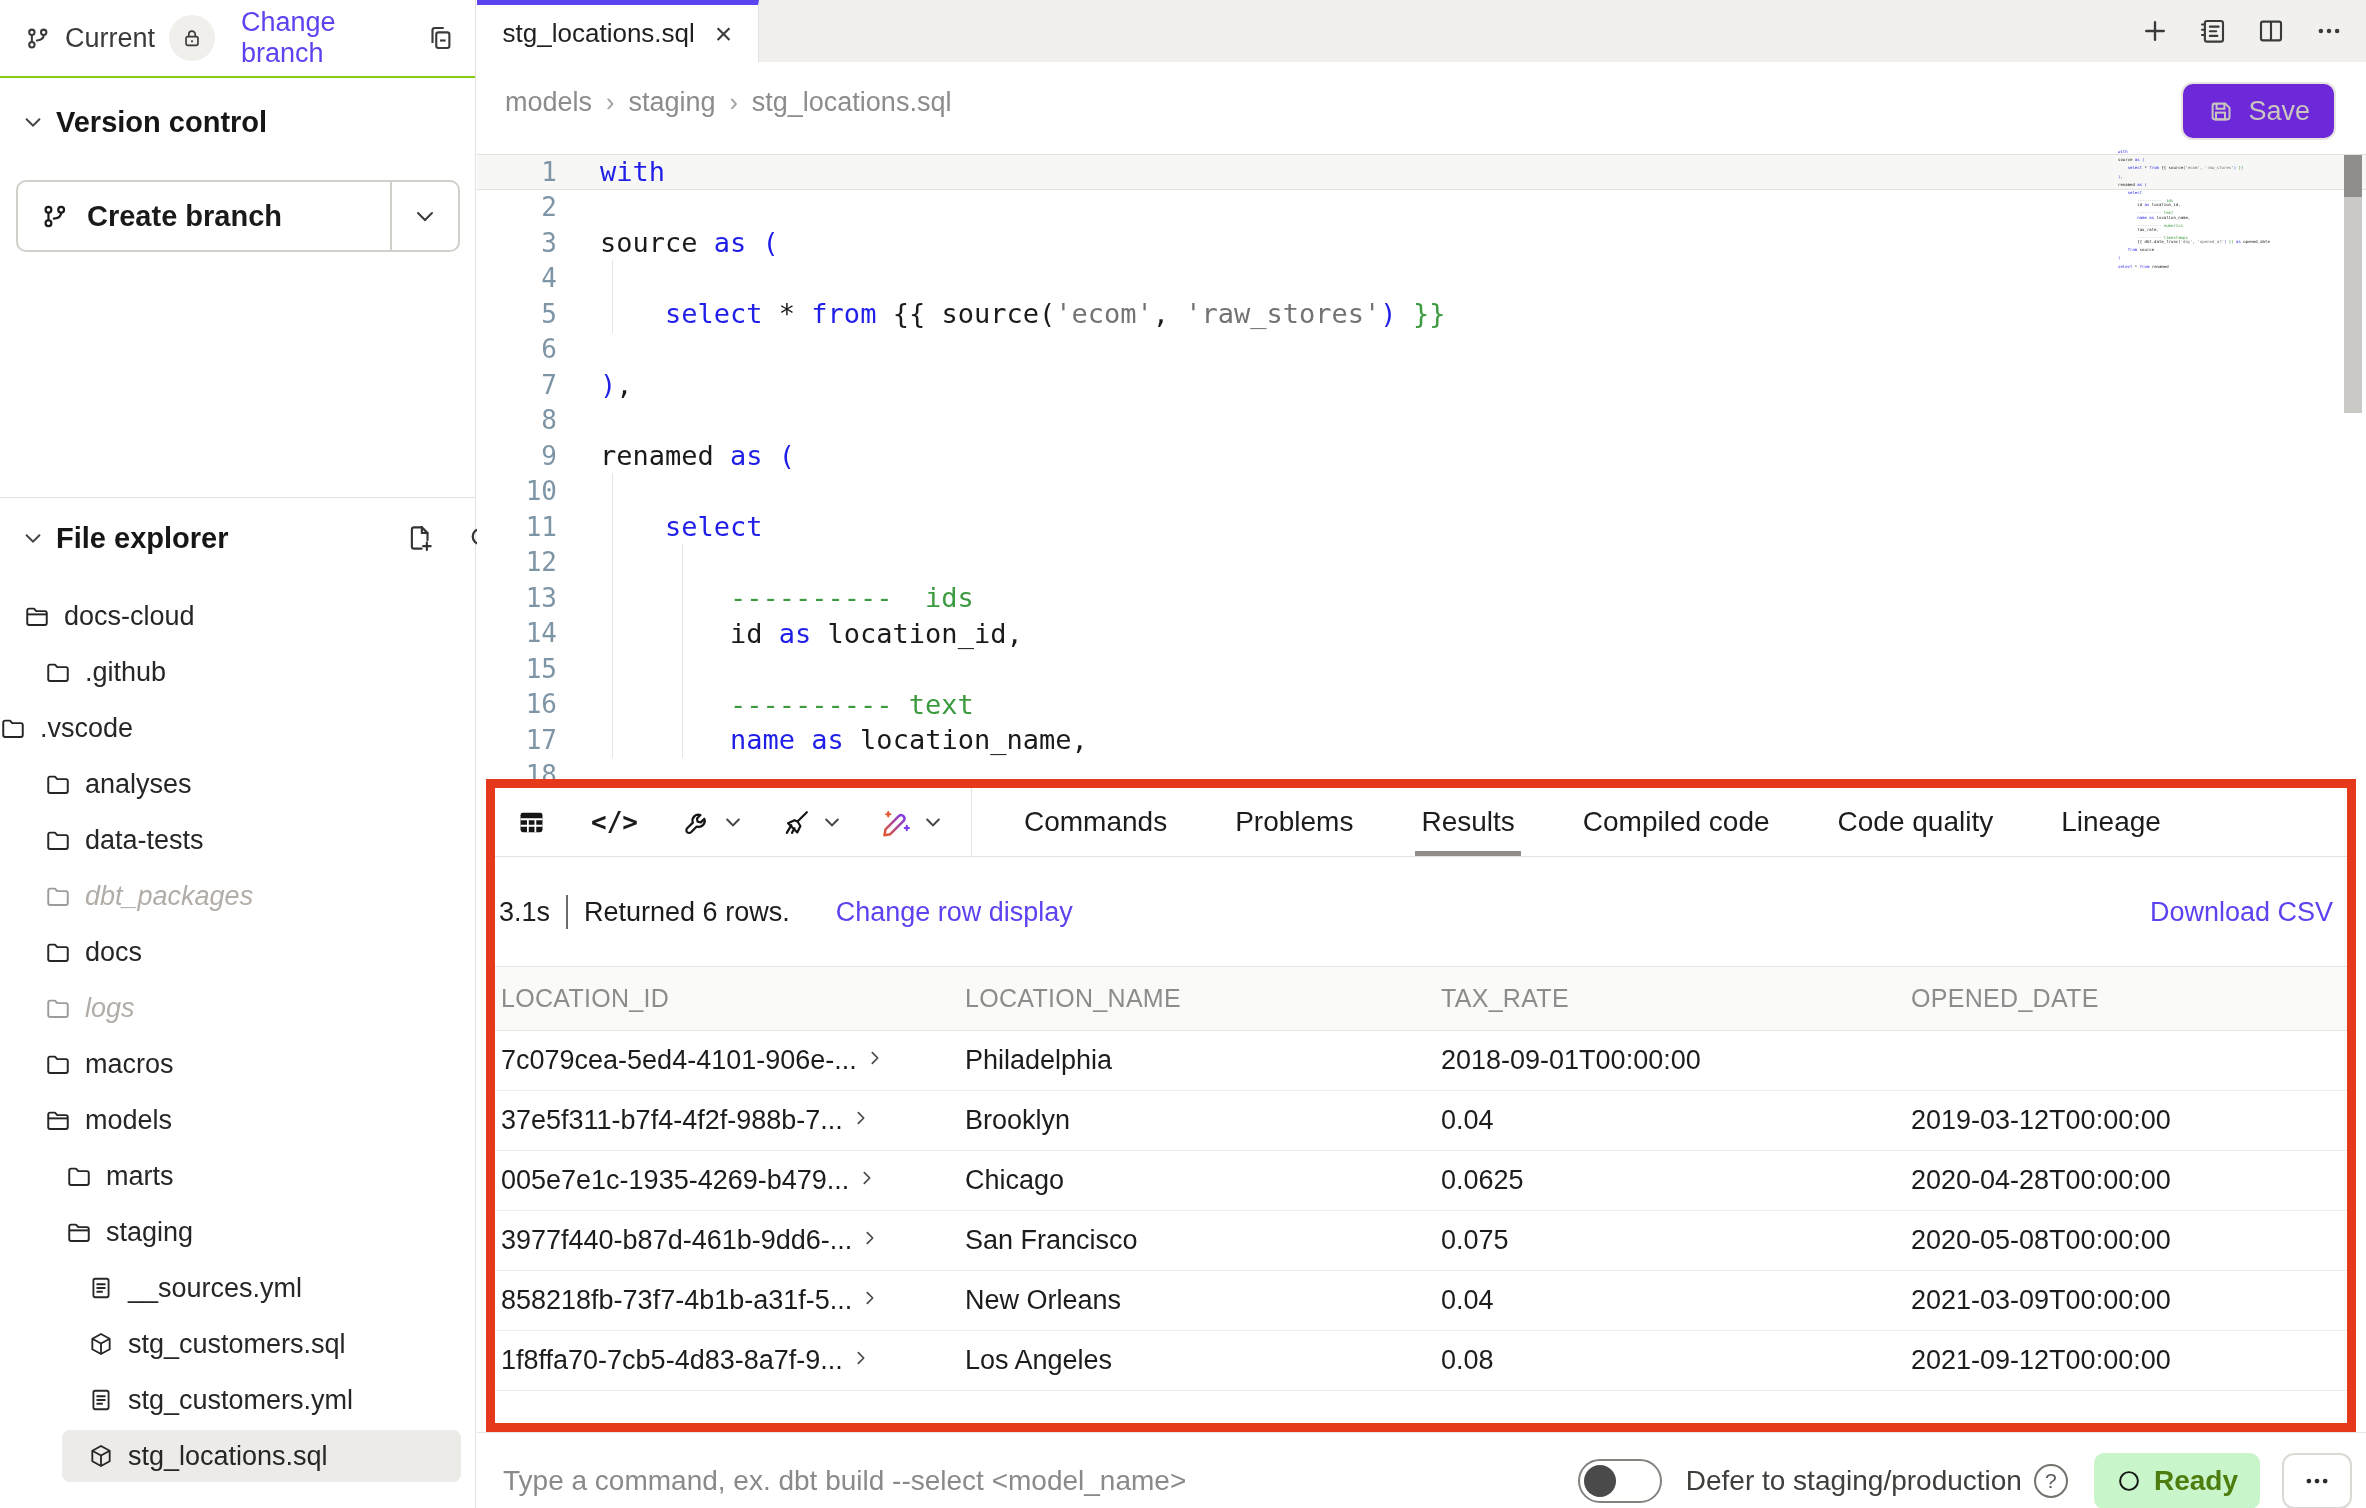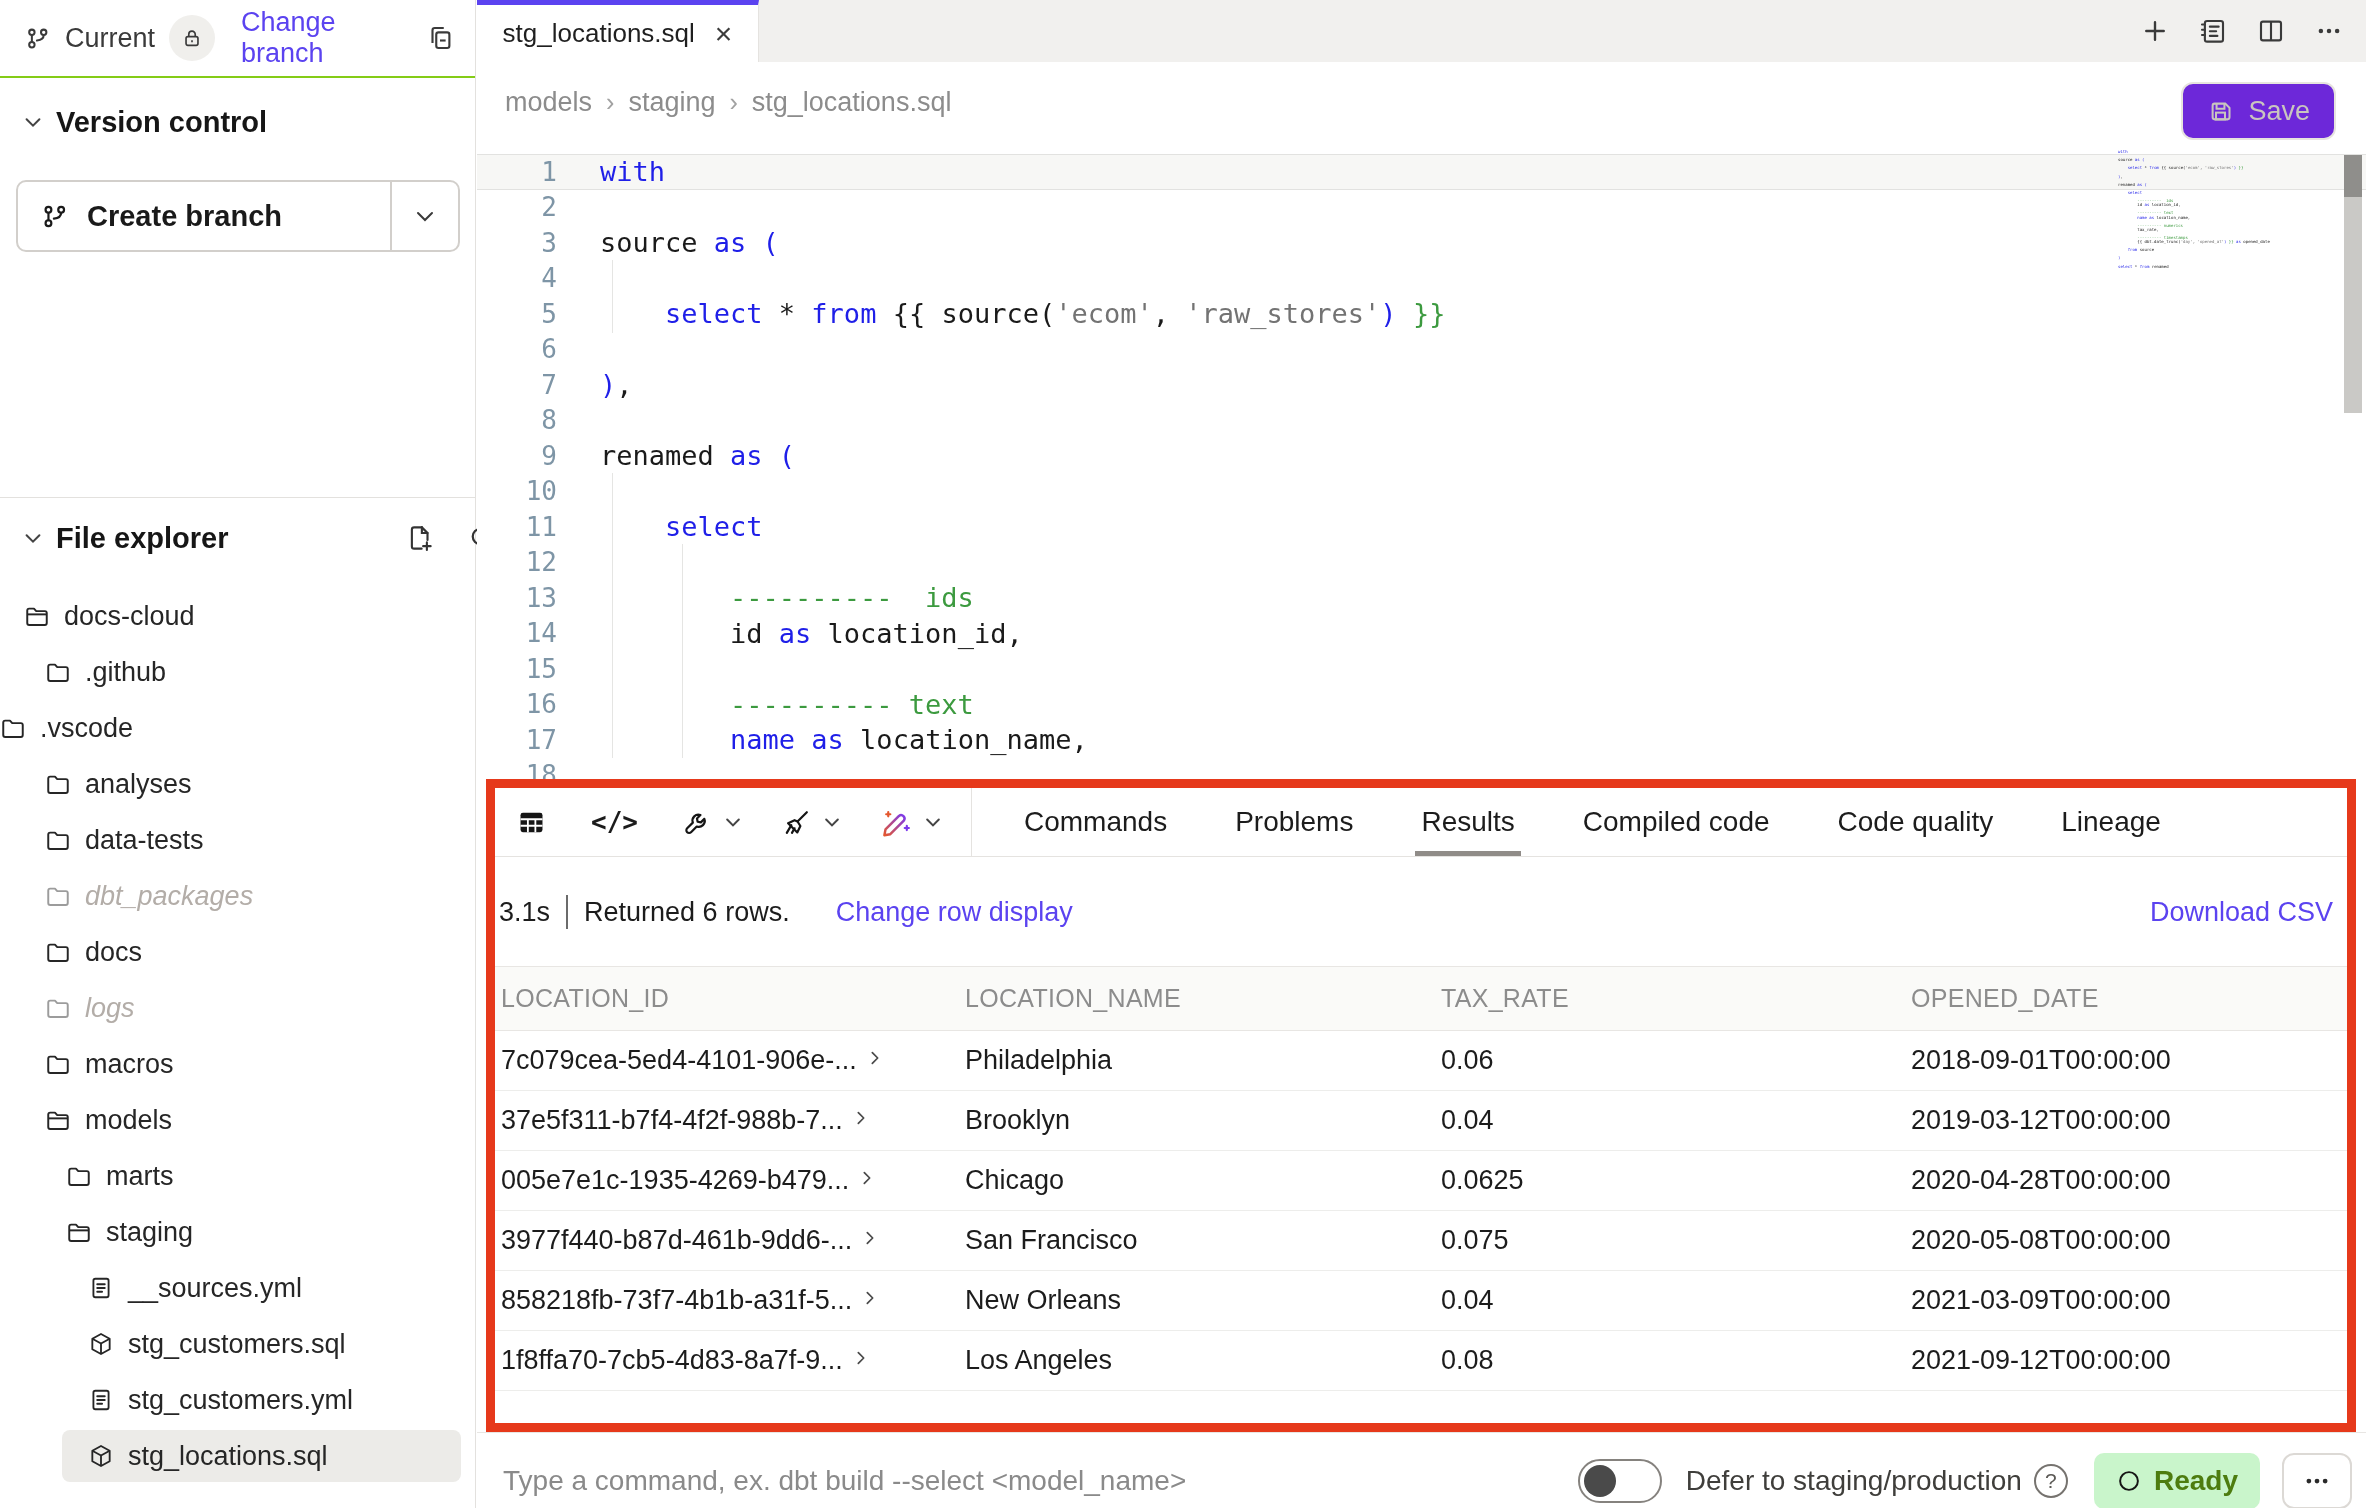--- a/index.html
+++ b/index.html
@@ -543,23 +543,20 @@
             <span>7c079cea-5ed4-4101-906e-...</span>
             <span class="rt-chev">
               <svg width="16" height="16" viewBox="0 0 24 24" fill="none" stroke="#4a4a4a" stroke-width="2.6" stroke-linecap="round" stroke-linejoin="round">
                 <path d="M8 4l8 8-8 8"></path>
               </svg>
             </span>
           </span>
           <span class="rt-cell c1">
             <span>Philadelphia</span>
           </span>
-          <span class="rt-cell c2">
-            <span>0.06</span>
-          </span>
           <span class="rt-cell c3">
             <span>2018-09-01T00:00:00</span>
           </span>
         </div>
         <div class="rt-row">
           <span class="rt-cell c0">
             <span>37e5f311-b7f4-4f2f-988b-7...</span>
             <span class="rt-chev">
               <svg width="16" height="16" viewBox="0 0 24 24" fill="none" stroke="#4a4a4a" stroke-width="2.6" stroke-linecap="round" stroke-linejoin="round">
                 <path d="M8 4l8 8-8 8"></path>

